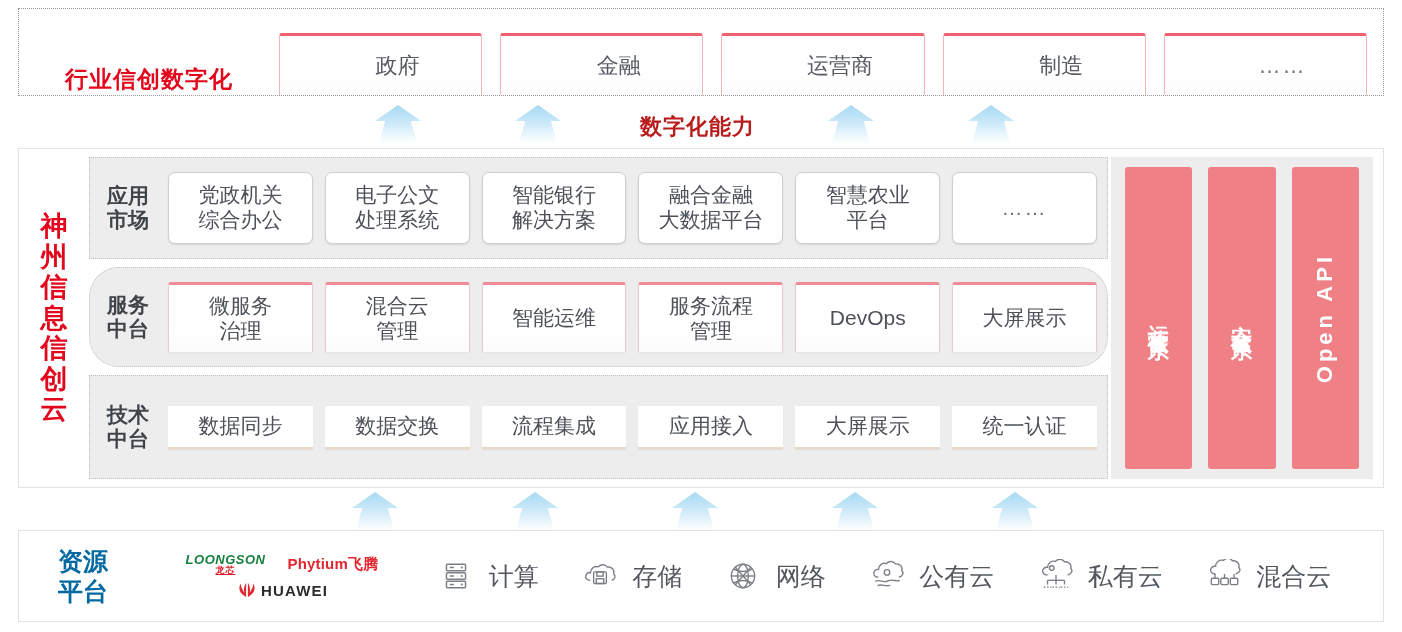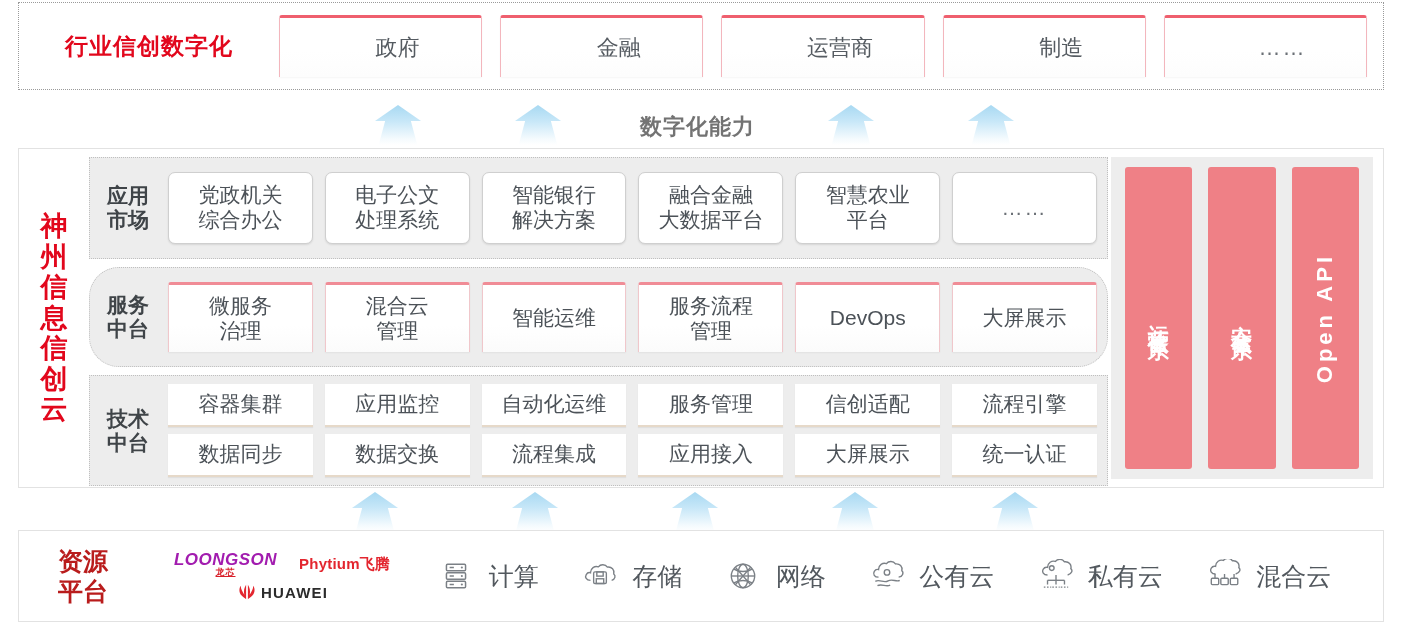--- a/index.html
+++ b/index.html
@@ -7,24 +7,24 @@
     width:1402px;height:632px;
     background:#ffffff;
     font-family:"Liberation Sans","DejaVu Sans",sans-serif;
     overflow:hidden;
     position:relative;
   }
   .canvas{position:absolute;inset:0;}
 
   
   .industry-band{
-    position:absolute;left:18px;top:2px;width:1366px;height:88px;
+    position:absolute;left:18px;top:8px;width:1366px;height:88px;
     border:1px dotted #9a9a9a;
     box-sizing:border-box;
-    display:flex;align-items:center;
+    display:flex;align-items:flex-end;
   }
   .industry-title{
     width:260px;text-align:center;
     color:#e2071c;font-weight:bold;font-size:23px;
     letter-spacing:1px;
     flex:none;
   }
   .industry-cards{
     flex:1;display:flex;gap:18px;padding-right:16px;
   }
@@ -49,21 +49,21 @@
     position:absolute;width:46px;height:40px;
     background:linear-gradient(to bottom,#a8d9f2 0%,#c7e7f8 40%,rgba(215,238,250,.25) 85%,rgba(255,255,255,0) 100%);
     -webkit-clip-path:polygon(50% 0%,100% 42%,74% 42%,74% 100%,26% 100%,26% 42%,0% 42%);
     clip-path:polygon(50% 0%,100% 42%,74% 42%,74% 100%,26% 100%,26% 42%,0% 42%);
   }
   .arrow.flare{
     -webkit-clip-path:polygon(50% 0%,100% 40%,78% 40%,92% 100%,8% 100%,22% 40%,0% 40%);
     clip-path:polygon(50% 0%,100% 40%,78% 40%,92% 100%,8% 100%,22% 40%,0% 40%);
   }
   .cap-label{
-    position:absolute;color:#737373;font-size:22px;font-weight:bold;
+    position:absolute;color:#b91c1c;font-size:22px;font-weight:bold;
     letter-spacing:1px;
   }
 
   
   .platform{
     position:absolute;left:18px;top:148px;width:1366px;height:340px;
     border:1px solid #e2e2e2;background:#ffffff;box-sizing:border-box;
     display:flex;
   }
   .platform-title{
@@ -133,30 +133,30 @@
   }
 
   
   .resource{
     position:absolute;left:18px;top:530px;width:1366px;height:92px;
     border:1px solid #e2e2e2;background:#ffffff;box-sizing:border-box;
     display:flex;align-items:center;
   }
   .res-title{
     width:128px;flex:none;text-align:center;
-    color:#b91c1c;font-weight:bold;font-size:25px;line-height:1.2;
+    color:#0369a1;font-weight:bold;font-size:25px;line-height:1.2;
   }
   .logos{
     width:270px;flex:none;display:flex;flex-direction:column;
     align-items:center;justify-content:center;gap:6px;
   }
   .logos-row{display:flex;align-items:center;justify-content:center;gap:22px;}
   .logo-loongson{display:flex;flex-direction:column;align-items:center;line-height:1;}
   .logo-loongson .en{
-    color:#a21caf;font-weight:bold;font-size:17px;font-style:italic;
+    color:#15803d;font-weight:bold;font-size:13px;font-style:italic;
     letter-spacing:.5px;
   }
   .logo-loongson .cn{color:#d81f29;font-weight:bold;font-size:9px;letter-spacing:1px;text-decoration:underline;}
   .logo-phytium{color:#e3262f;font-weight:bold;font-size:15px;letter-spacing:.2px;}
   .logo-huawei{display:flex;align-items:center;gap:3px;text-align:right;}
   .logo-huawei .mark{width:22px;height:18px;flex:none;}
   .logo-huawei .word{color:#2b2b2b;font-weight:bold;font-size:15px;letter-spacing:1.2px;}
 
   .res-items{flex:1;display:flex;align-items:center;justify-content:space-around;padding-right:30px;}
   .res-item{display:flex;align-items:center;gap:16px;}
@@ -246,28 +246,20 @@
             <div class="cell svc-cell">大屏展示</div>
           </div>
         </div>
 
         <div class="row tech">
           <div class="row-label">
             <div>技术</div>
             <div>中台</div>
           </div>
           <div class="cells stack">
-            <div class="subrow">
-              <div class="cell tech-cell">容器集群</div>
-              <div class="cell tech-cell">应用监控</div>
-              <div class="cell tech-cell">自动化运维</div>
-              <div class="cell tech-cell">服务管理</div>
-              <div class="cell tech-cell">信创适配</div>
-              <div class="cell tech-cell">流程引擎</div>
-            </div>
             <div class="subrow">
               <div class="cell tech-cell">数据同步</div>
               <div class="cell tech-cell">数据交换</div>
               <div class="cell tech-cell">流程集成</div>
               <div class="cell tech-cell">应用接入</div>
               <div class="cell tech-cell">大屏展示</div>
               <div class="cell tech-cell">统一认证</div>
             </div>
           </div>
         </div>

